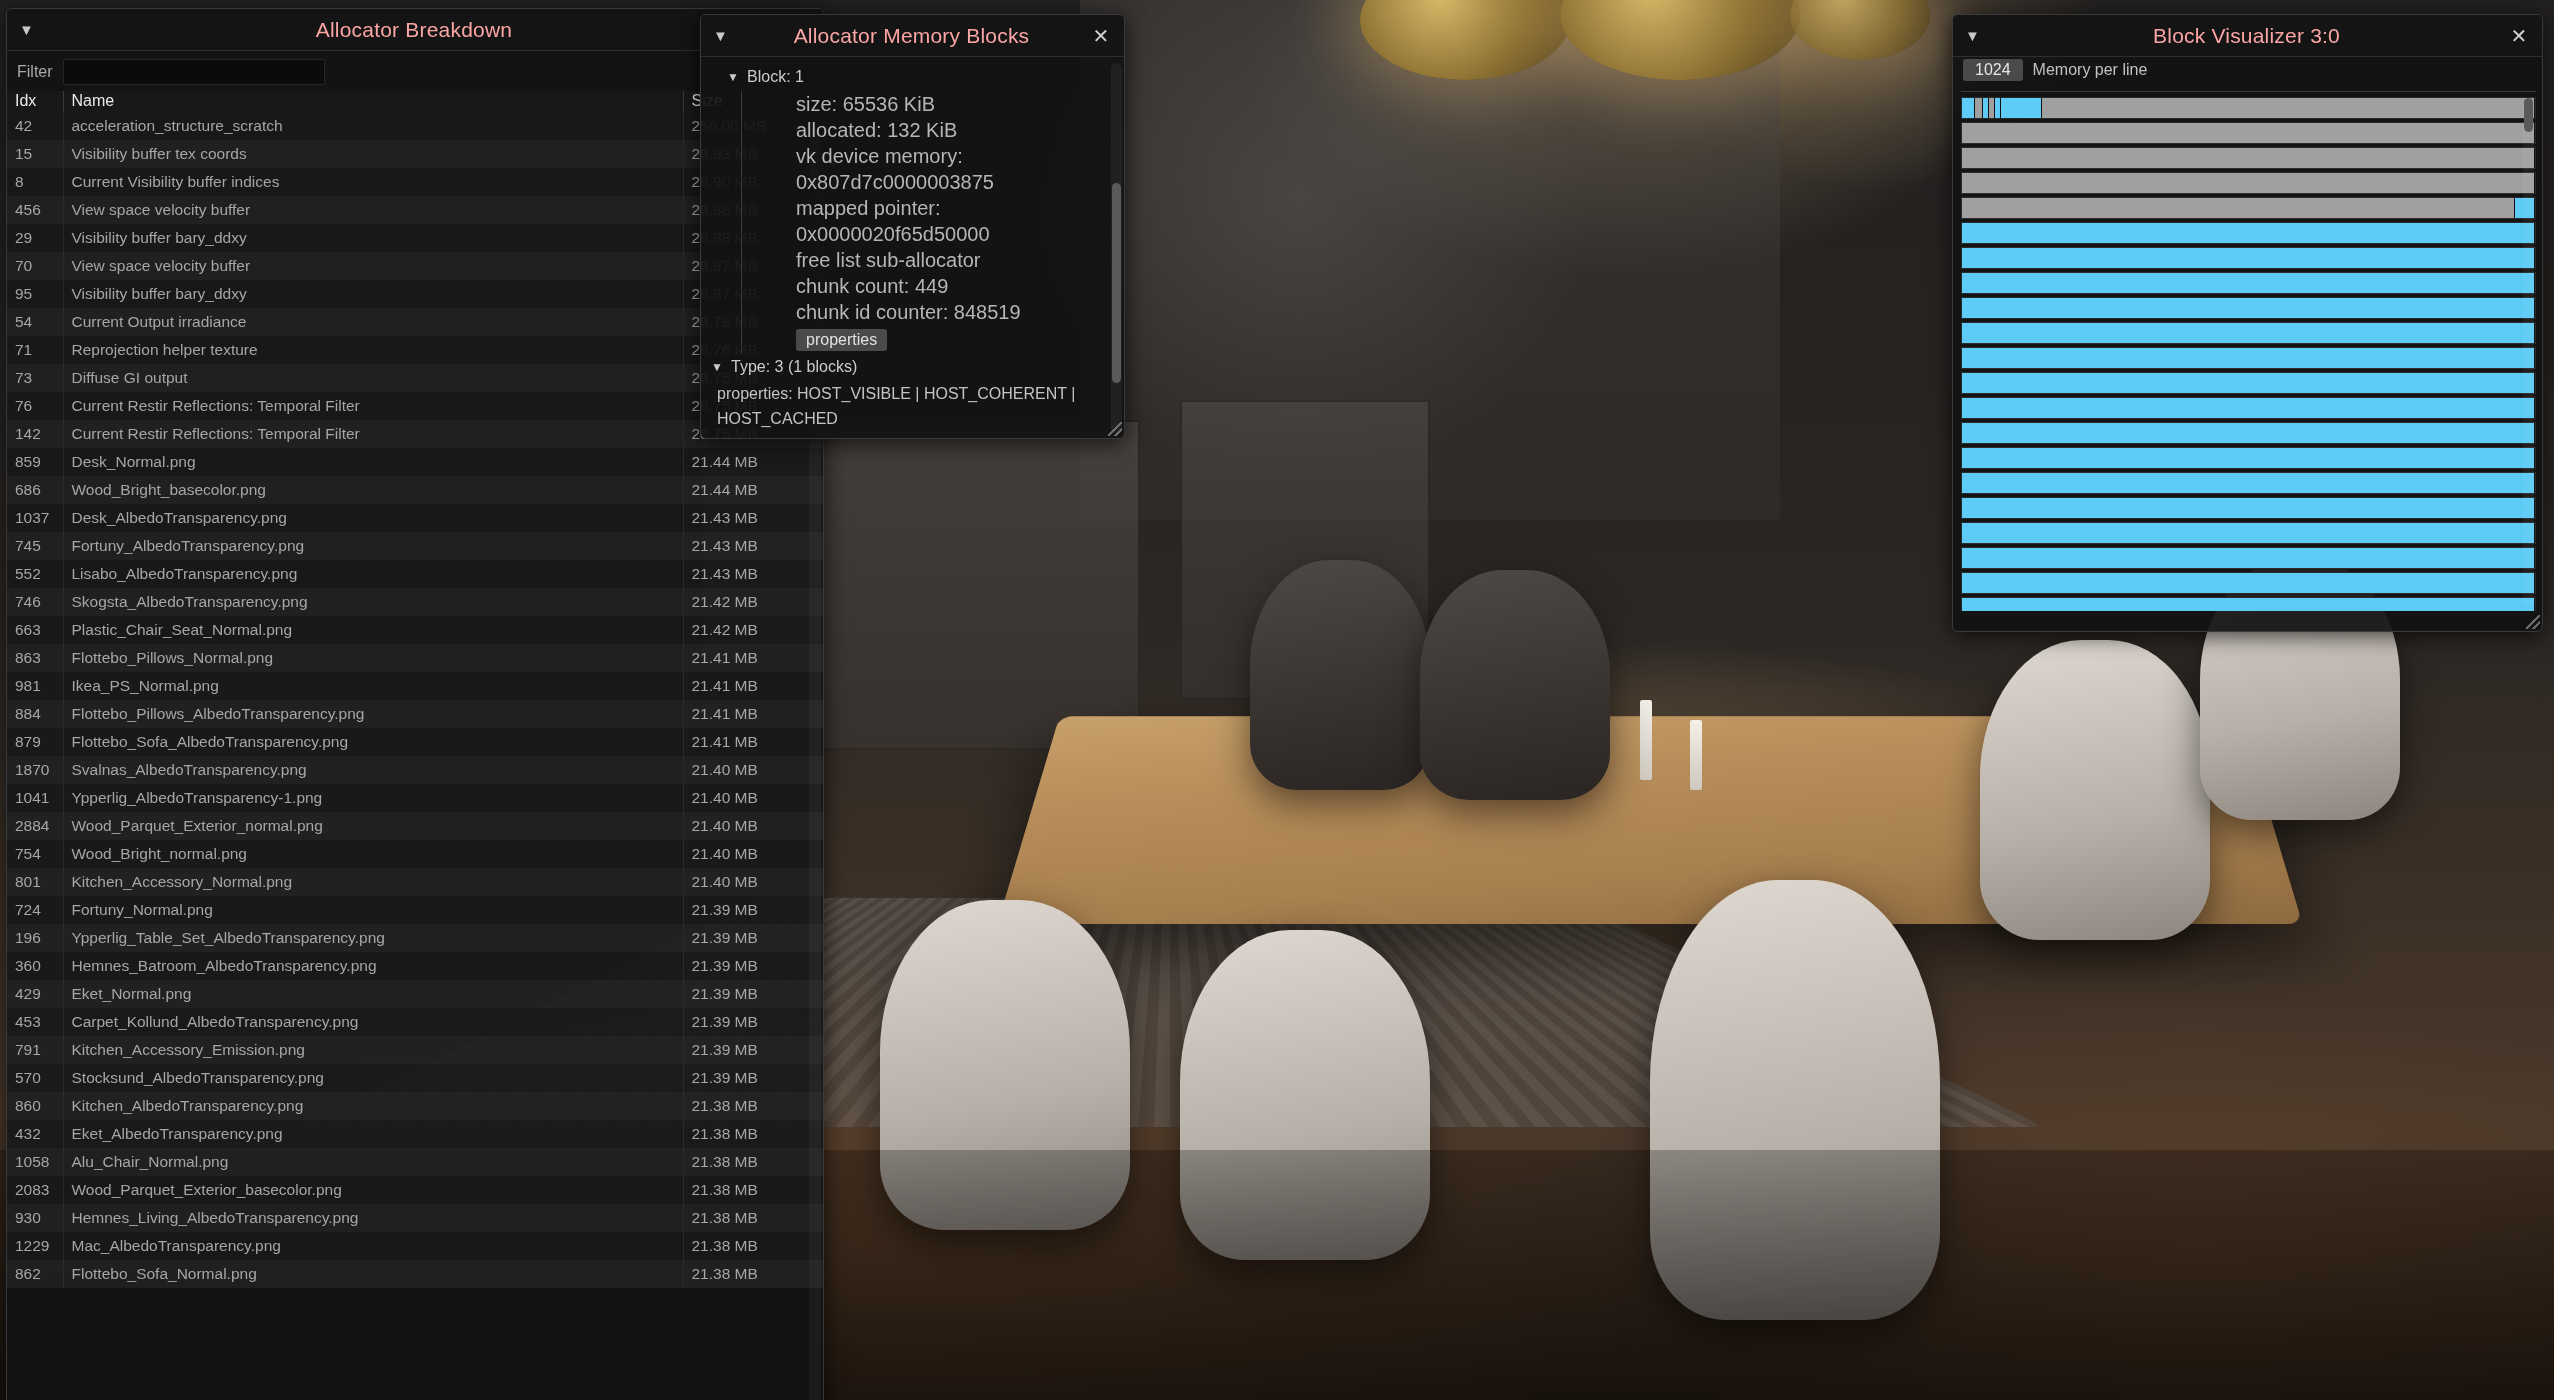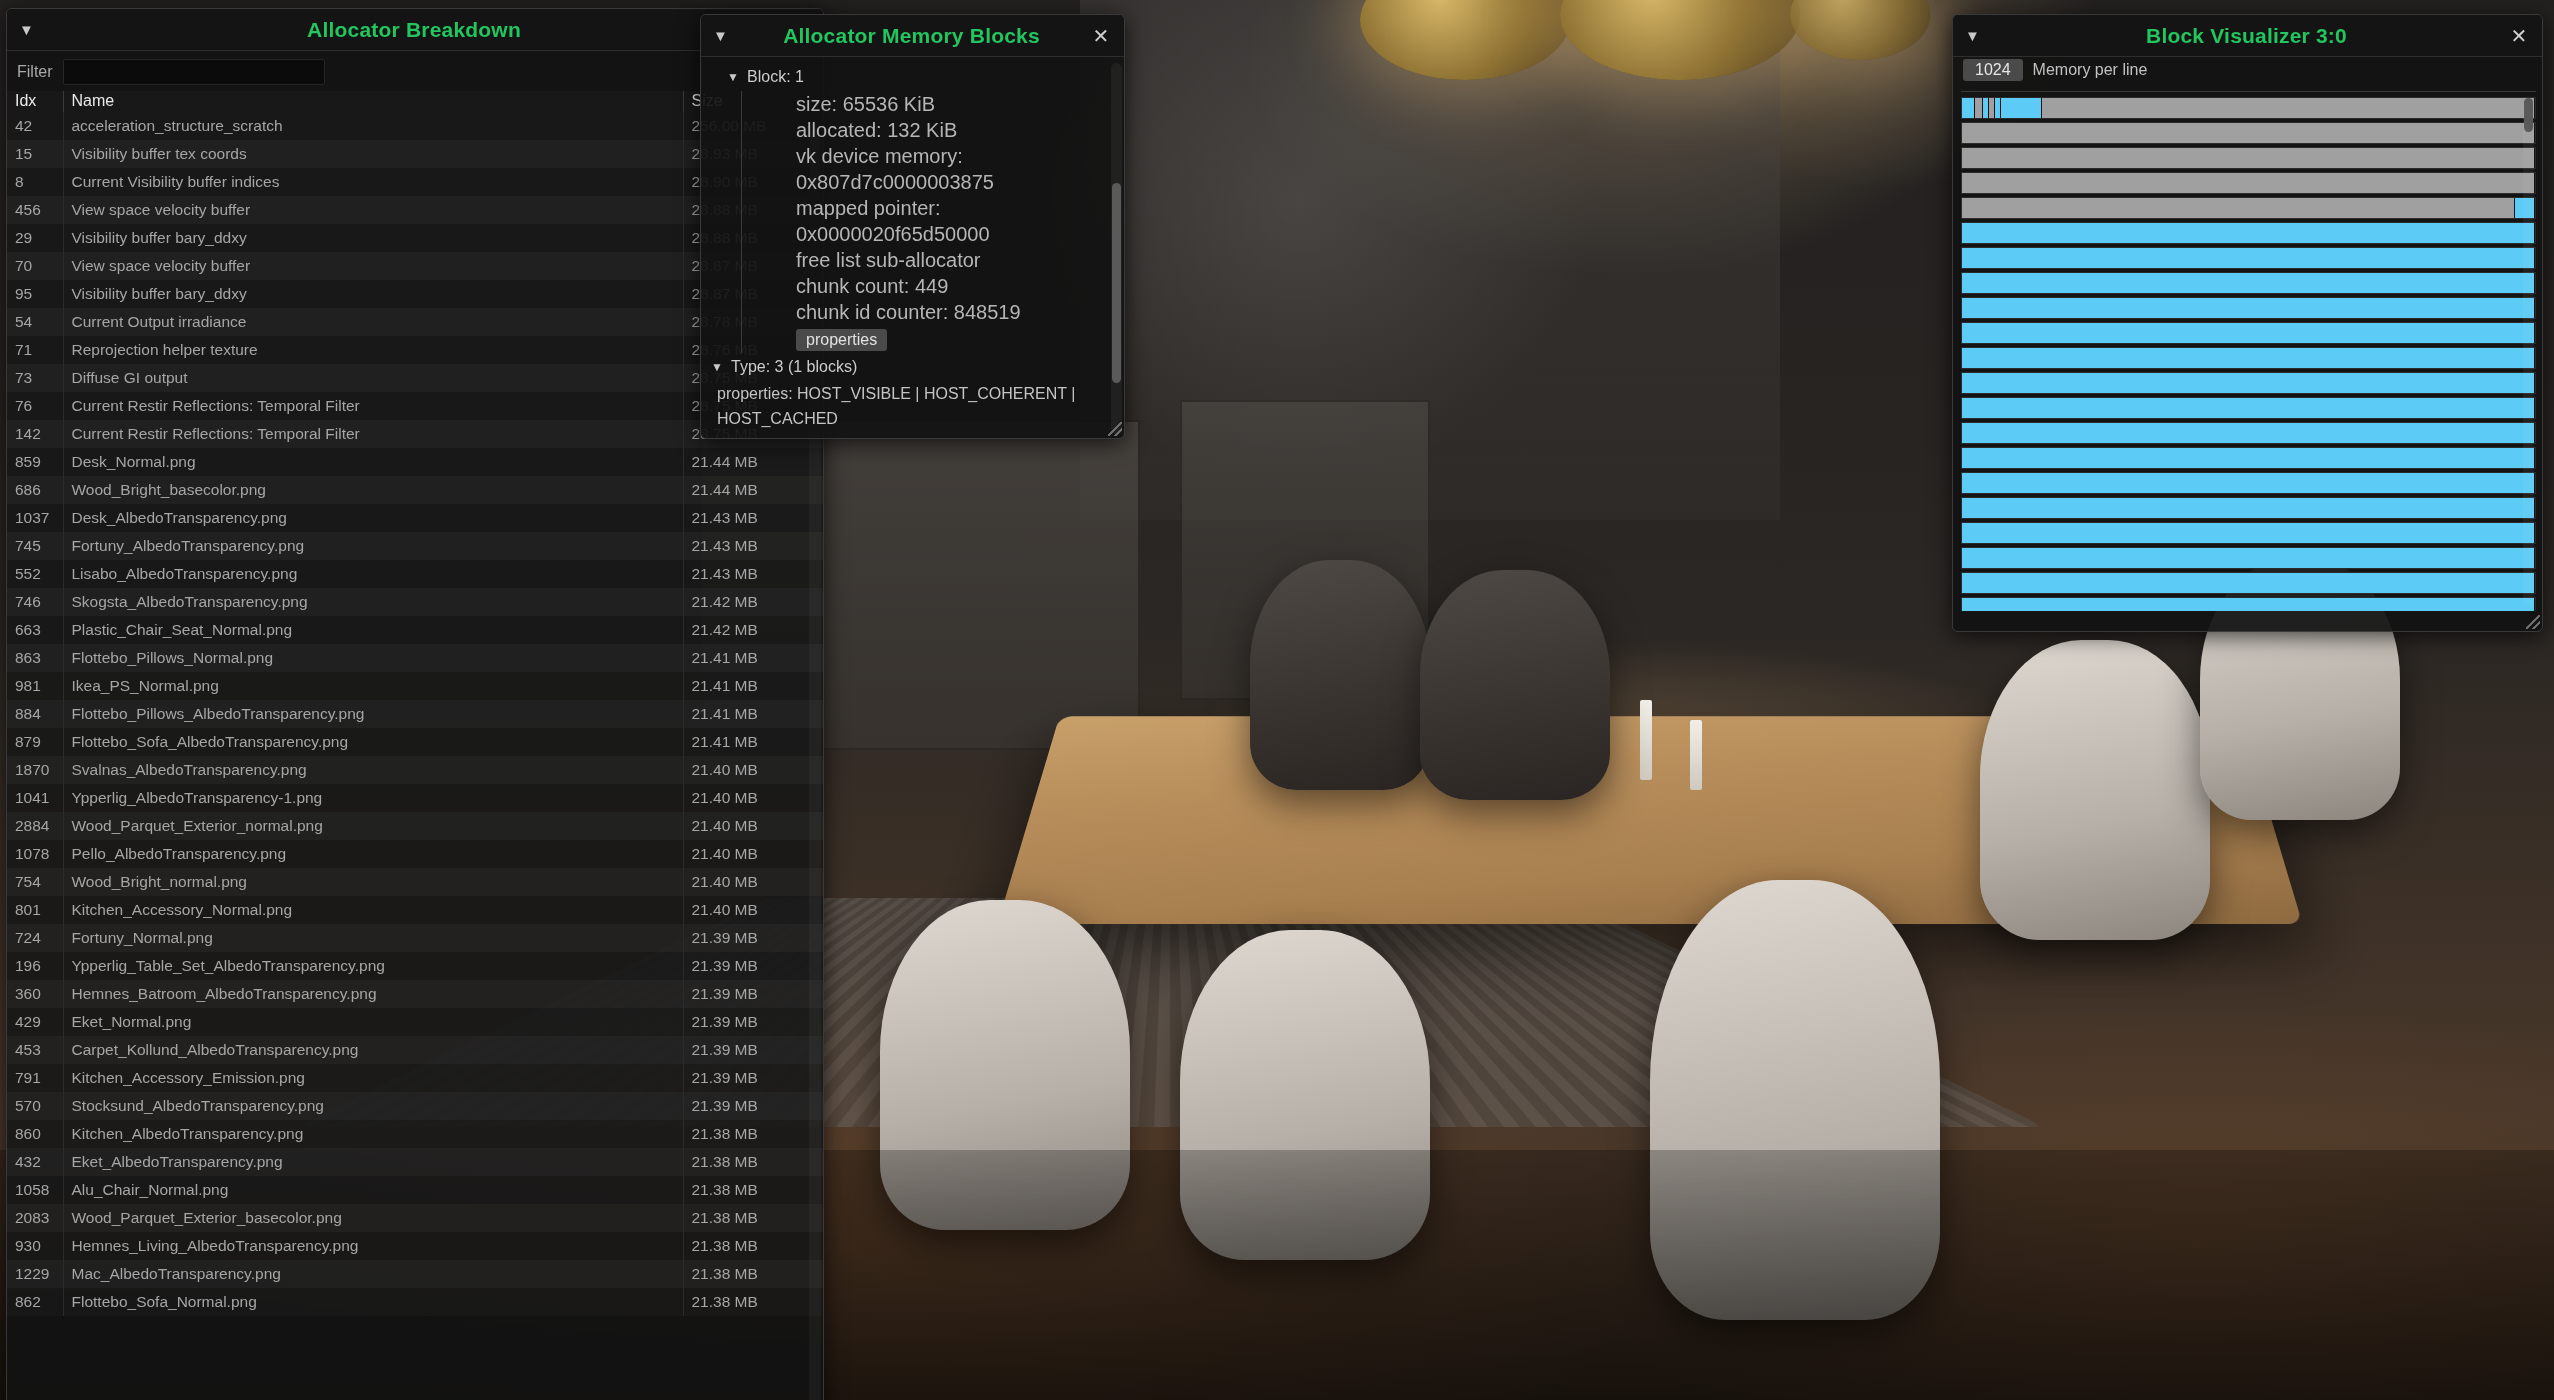--- a/index.html
+++ b/index.html
@@ -85,21 +85,21 @@
     padding: 0 12px;
     border-bottom: 1px solid #2e2e2e;
     position: relative;
   }
   .collapse-arrow {
     width: 20px; color: #c9c9c9; font-size: 15px; line-height: 1;
     cursor: pointer; user-select: none;
   }
   .win-title {
     flex: 1; text-align: center;
-    font-weight: bold; font-size: 21px; color: #22c55e;
+    font-weight: normal; font-size: 21px; color: #fca5a5;
     letter-spacing: .2px;
   }
   .close-x {
     width: 22px; text-align: center; color: #cfcfcf; font-size: 20px;
     cursor: pointer; user-select: none; line-height: 1;
   }
 
   
   #win-breakdown { left: 6px; top: 8px; width: 818px; height: 1573px; }
   .filter-row { display: flex; align-items: center; padding: 8px 10px 6px 10px; gap: 10px; }
@@ -373,25 +373,20 @@
             <td style="border-right: none;">21.40 MB</td>
           </tr>
           <tr>
             <td>1041</td>
             <td>Ypperlig_AlbedoTransparency-1.png</td>
             <td style="border-right: none;">21.40 MB</td>
           </tr>
           <tr>
             <td>2884</td>
             <td>Wood_Parquet_Exterior_normal.png</td>
-            <td style="border-right: none;">21.40 MB</td>
-          </tr>
-          <tr>
-            <td>1078</td>
-            <td>Pello_AlbedoTransparency.png</td>
             <td style="border-right: none;">21.40 MB</td>
           </tr>
           <tr>
             <td>754</td>
             <td>Wood_Bright_normal.png</td>
             <td style="border-right: none;">21.40 MB</td>
           </tr>
           <tr>
             <td>801</td>
             <td>Kitchen_Accessory_Normal.png</td>

